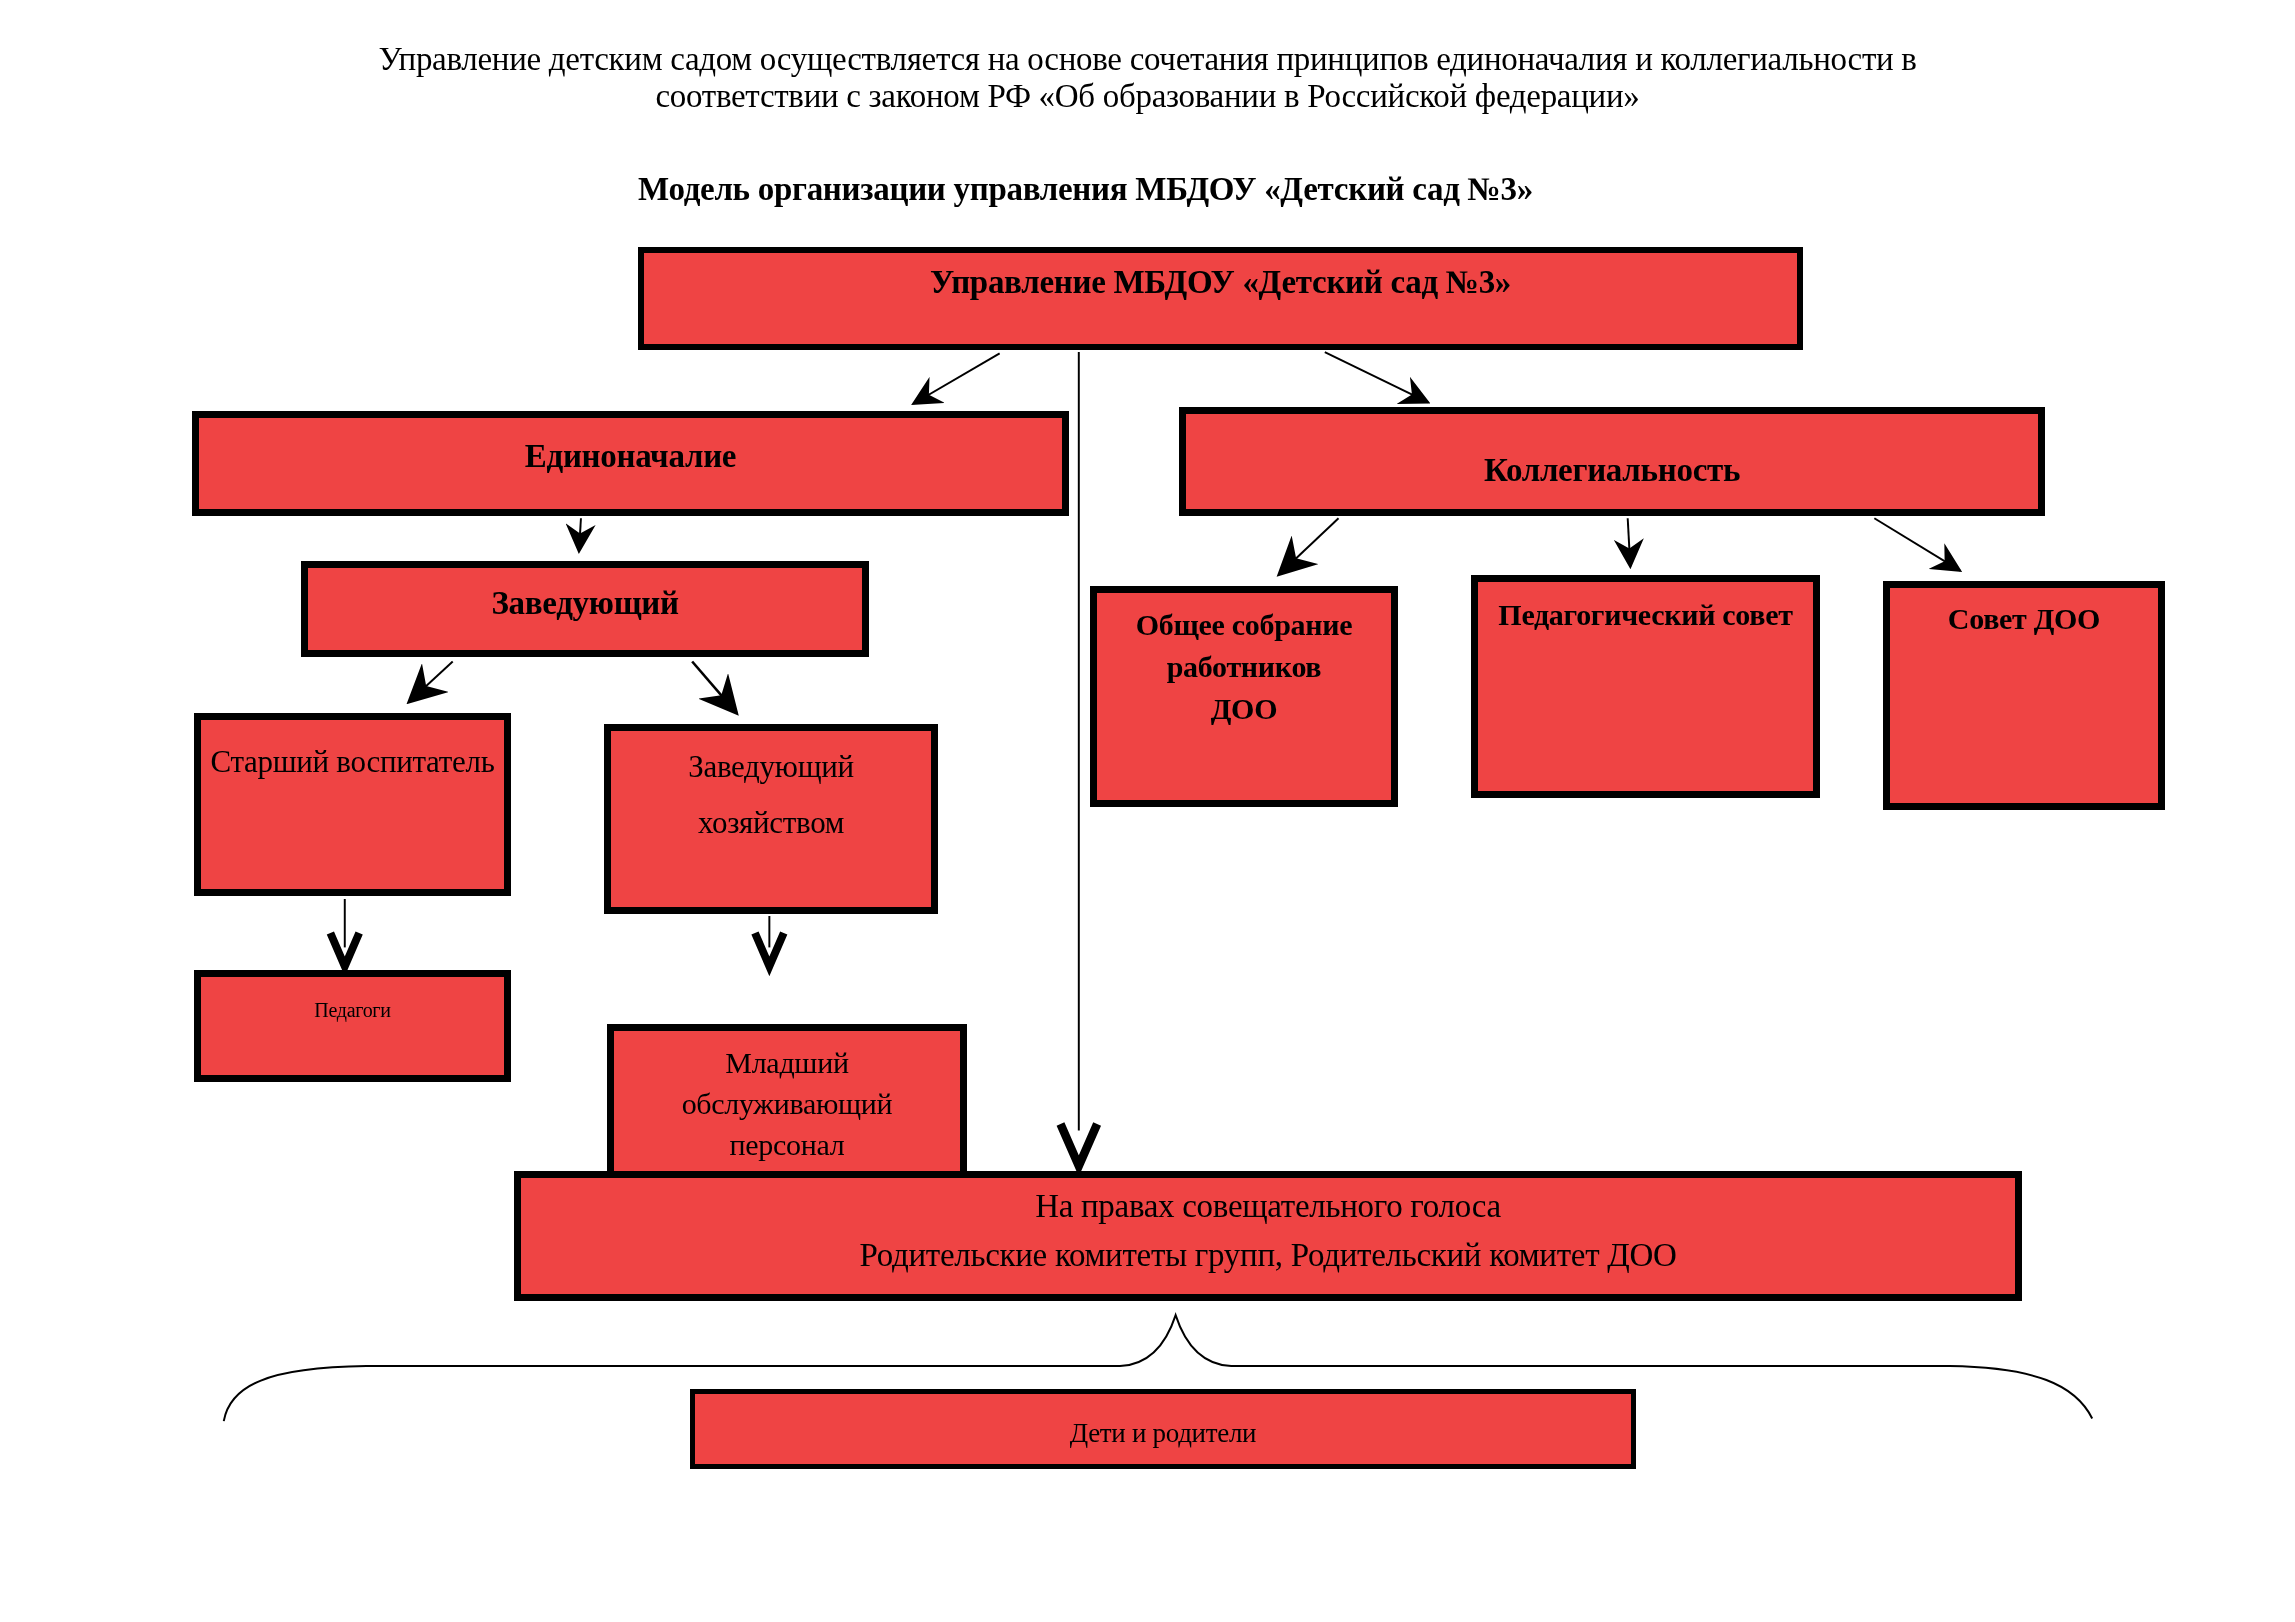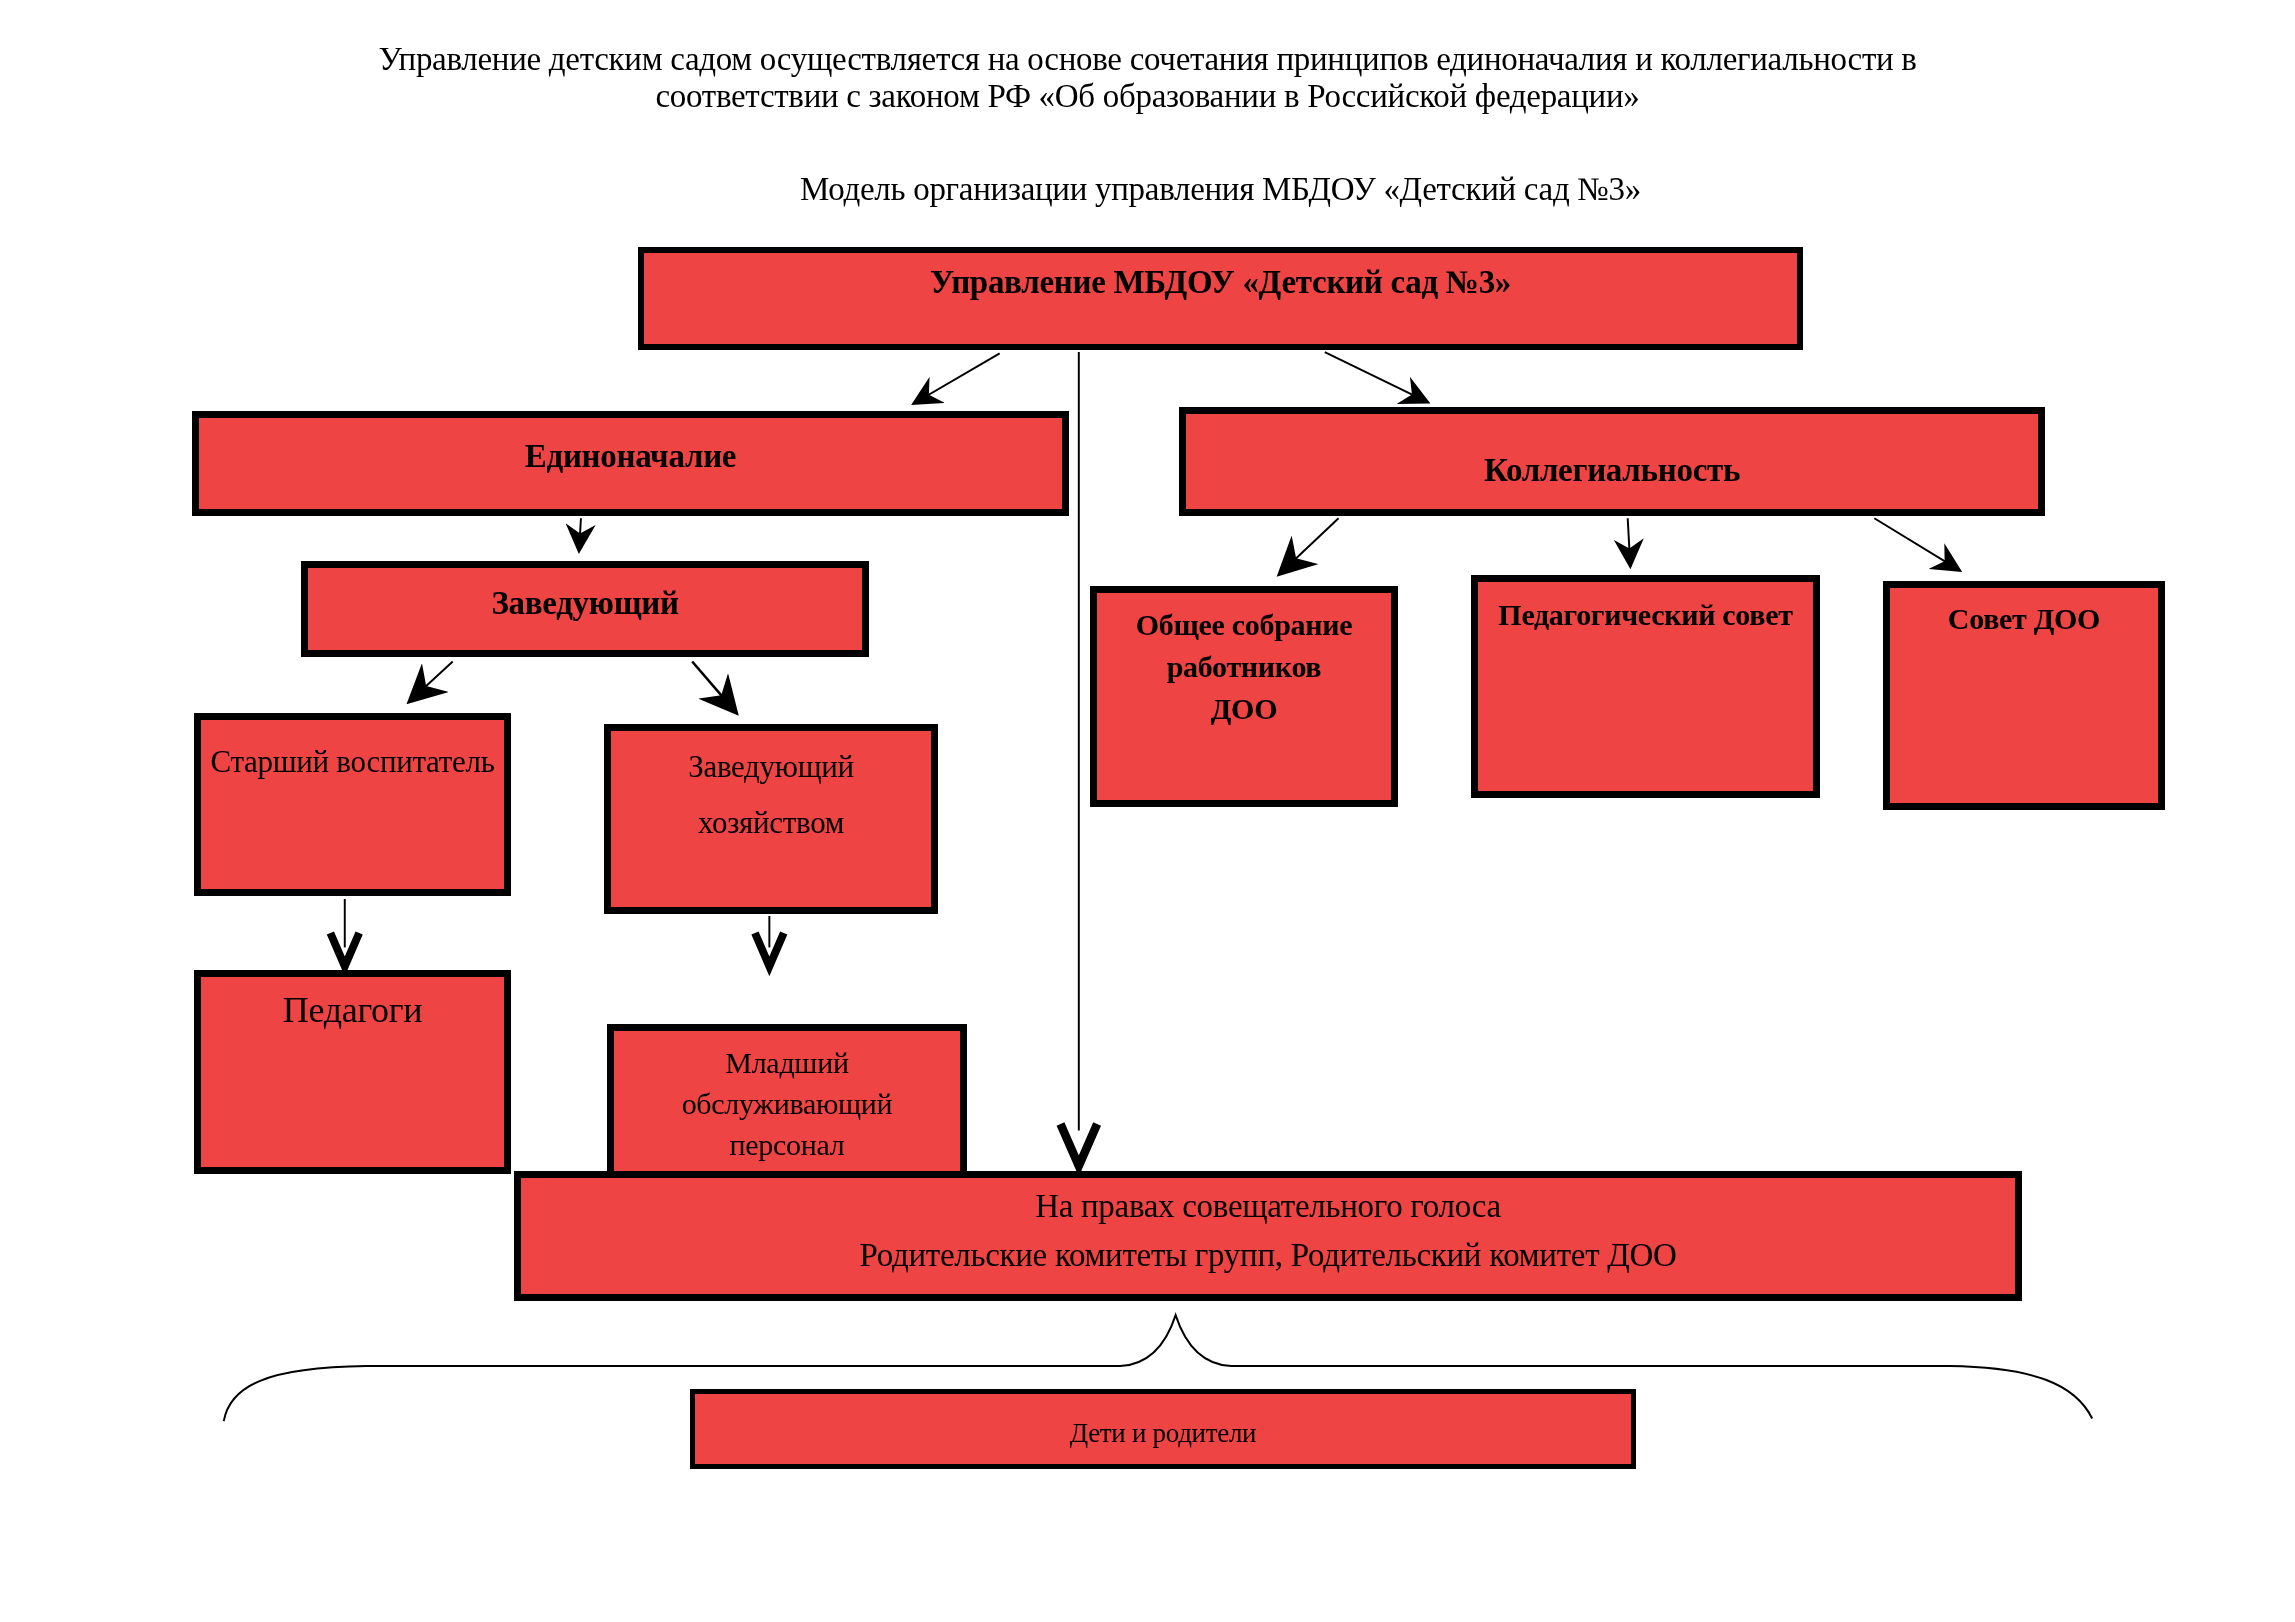--- a/index.html
+++ b/index.html
@@ -7,40 +7,40 @@
     position:relative; width:2295px; height:1622px; background:#ffffff;
     font-family:"Liberation Serif","DejaVu Serif",serif; color:#000000;
     overflow:hidden; letter-spacing:-0.3px;
   }
   .intro{
     position:absolute; top:41px; left:0; width:2295px;
     text-align:center; font-size:33px; line-height:37px; font-weight:normal;
   }
   .diagram-title{
     position:absolute; top:171px; left:638px; width:1165px;
-    text-align:center; font-size:33px; font-weight:normal;
+    font-size:33px; font-weight:bold;
   }
   .node{
     position:absolute; box-sizing:border-box; background:#ef4444;
     border:7.9px solid #000000; text-align:center;
   }
   #box-management{left:638px; top:247px; width:1165px; height:103px; border-width:6.5px;
     font-weight:bold; font-size:33px; padding-top:10.5px; line-height:37px;}
   #box-edin{left:192px; top:411px; width:877px; height:105px;
     font-weight:bold; font-size:33px; padding-top:19.6px; line-height:37px;}
   #box-koll{left:1179px; top:407px; width:866px; height:109px;
     font-weight:bold; font-size:33px; padding-top:38px; line-height:37px;}
   #box-zav{left:301px; top:561px; width:568px; height:96px;
     font-weight:bold; font-size:33px; padding-top:17px; line-height:37px;}
   #box-starshiy{left:194px; top:713px; width:317px; height:183px;
     font-size:31px; line-height:47px; padding:18.3px 5.2px 0;}
   #box-zavhoz{left:604px; top:724px; width:334px; height:190px;
     font-size:31px; line-height:56px; padding:7.9px 5.2px 0;}
-  #box-pedagogi{left:194px; top:970px; width:317px; height:204px;
-    font-size:36px; line-height:41px; padding-top:13px;}
+  #box-pedagogi{left:194px; top:970px; width:317px; height:112px;
+    font-size:20px; line-height:41px; padding-top:13px;}
   #box-mladshiy{left:607px; top:1024px; width:360px; height:160px;
     font-size:30px; line-height:41px; padding:10.5px 29.4px 0;}
   #box-obshchee{left:1090px; top:586px; width:308px; height:221px;
     font-weight:bold; font-size:30px; line-height:42px; padding:10.5px 36px 0;}
   #box-pedsovet{left:1471px; top:575px; width:349px; height:223px;
     font-weight:bold; font-size:30px; line-height:52px; padding:6.5px 5.2px 0;}
   #box-sovetdoo{left:1883px; top:581px; width:282px; height:229px;
     font-weight:bold; font-size:30px; line-height:37px; padding-top:11.8px;}
   #box-napravakh{left:514px; top:1171px; width:1508px; height:130px;
     font-size:33px; line-height:49px; padding-top:3.9px;}

